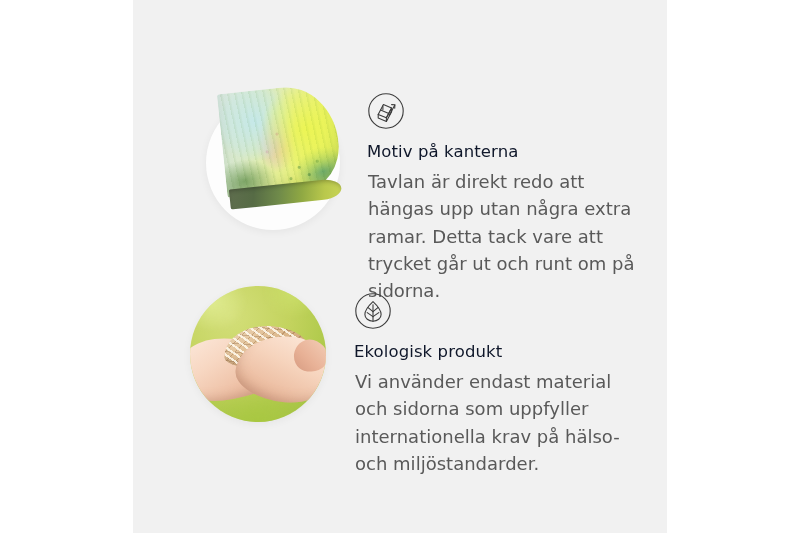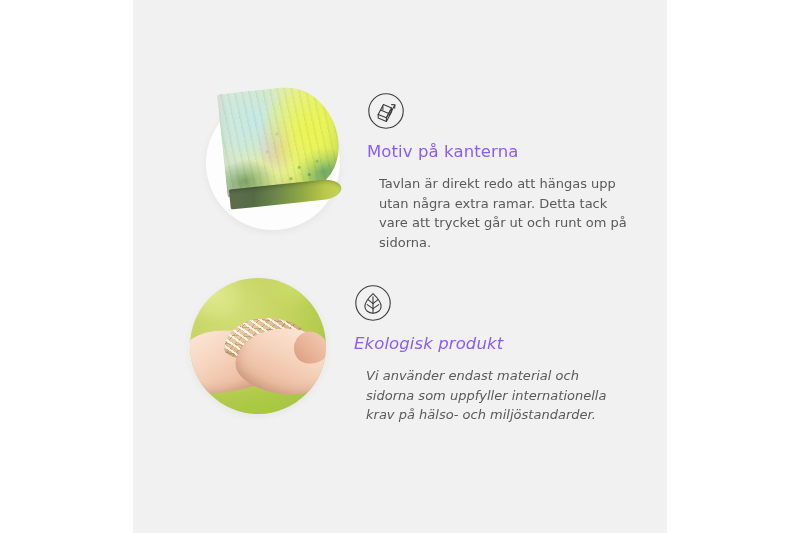--- a/index.html
+++ b/index.html
@@ -32,21 +32,21 @@
   }
 
   
   .feature {
     position: absolute;
     display: flex;
     align-items: flex-start;
   }
 
   .feature-1 { left: 187px; top: 80px;  }
-  .feature-2 { left: 190px; top: 278px; font-style: italic; }
+  .feature-2 { left: 190px; top: 286px; }
 
   
   .media {
     position: relative;
     flex: 0 0 auto;
     border-radius: 50%;
     overflow: visible;
   }
 
   .media-canvas {
@@ -225,28 +225,28 @@
     display: block;
     margin-bottom: 12px;
   }
 
   .icon-badge svg { display: block; }
 
   .feature-title {
     margin: 8px 0 6px 0;
     font-size: 16.5px;
     font-weight: 400;
-    color: #8b5cf6;
+    color: #0f172a;
     letter-spacing: 0.1px;
     line-height: 1.2;
   }
 
   .feature-desc {
-    margin: 12px;
-    font-size: 13px;
+    margin: 1px;
+    font-size: 18px;
     line-height: 1.52;
     color: #595959;
     letter-spacing: 0.01px;
   }
 </style>
 </head>
 <body>
 
 <div class="page">
 

